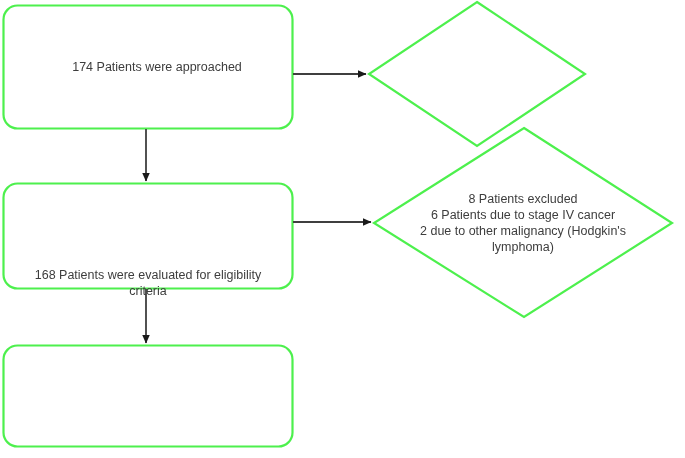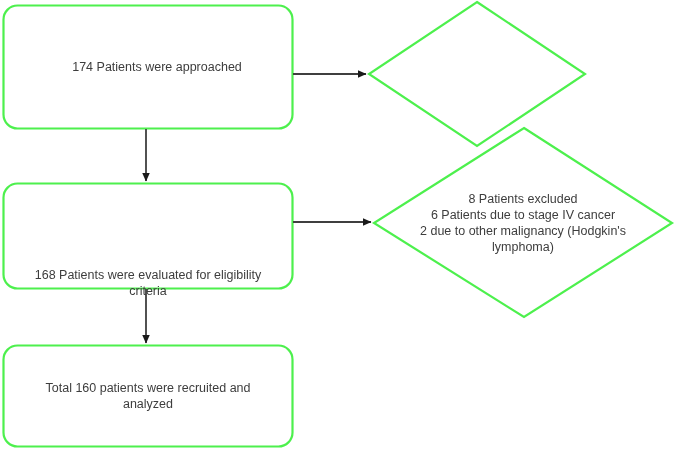--- a/index.html
+++ b/index.html
@@ -77,16 +77,14 @@
 
 
   <div class="node-label box2-label">168 Patients were evaluated for eligibility
 criteria</div>
 
   <div class="node-label dia2-label">8 Patients excluded
 6 Patients due to stage IV cancer
 2 due to other malignancy (Hodgkin's
 lymphoma)</div>
 
-  <div class="node-label box3-label">Total 160 patients were recruited and
-analyzed</div>
 
 </div>
 
 </body></html>

